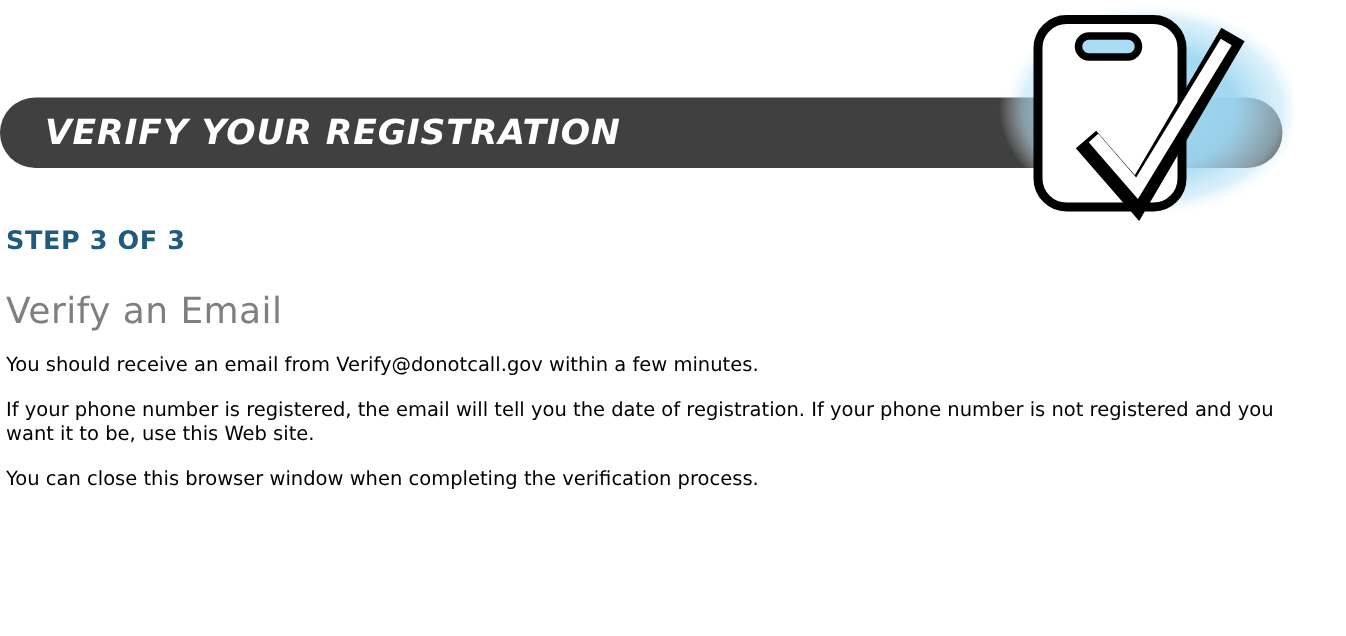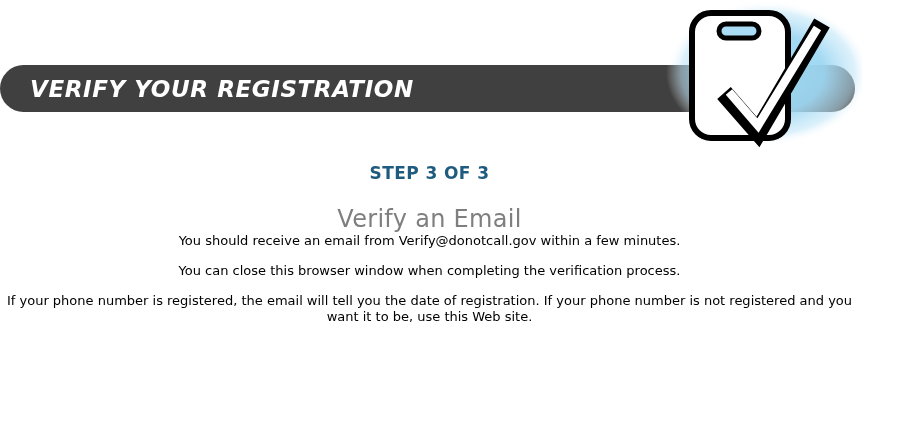--- a/index.html
+++ b/index.html
@@ -33,40 +33,39 @@
   }
   
   .logo-icon {
     position: absolute;
     left: 652px; top: 0;
     width: 210px; height: 152px;
   }
   
   .content {
     position: absolute;
-    left: 4px; top: 163px;
+    left: 4px; top: 151px;
     width: 851px;
-    text-align: center;
   }
   .step-label {
     color: #1e5b7e;
     font-size: 17px;
     font-weight: bold;
     letter-spacing: 0.4px;
     line-height: 20px;
   }
   .page-heading {
     color: #7f7f7f;
     font-size: 24px;
     font-weight: normal;
     letter-spacing: 0.3px;
     line-height: 28px;
     margin-top: 22px;
   }
-  .paragraphs { }
+  .paragraphs { margin-top: 15px; }
   .paragraphs p {
     color: #000000;
     font-size: 13px;
     line-height: 15.5px;
     margin-bottom: 14.5px;
   }
 </style>
 </head>
 <body>
 
@@ -92,16 +91,16 @@
 
   <path d="M 72,93 L 106,132 L 170,23" fill="none" stroke="#000000" stroke-width="18" stroke-linejoin="miter"></path>
   <path d="M 77,92 L 106,125.5 L 165.5,28" fill="none" stroke="#ffffff" stroke-width="8.5" stroke-linejoin="miter"></path>
 </svg>
 
 <main class="content">
   <h2 class="step-label">STEP 3 OF 3</h2>
   <h1 class="page-heading">Verify an Email</h1>
   <div class="paragraphs">
     <p>You should receive an email from Verify@donotcall.gov within a few minutes.</p>
+    <p>If your phone number is registered, the email will tell you the date of registration. If your phone number is not registered and you want it to be, use this Web site.</p>
     <p>You can close this browser window when completing the verification process.</p>
-    <p>If your phone number is registered, the email will tell you the date of registration. If your phone number is not registered and you want it to be, use this Web site.</p>
   </div>
 </main>
 
 </body></html>

